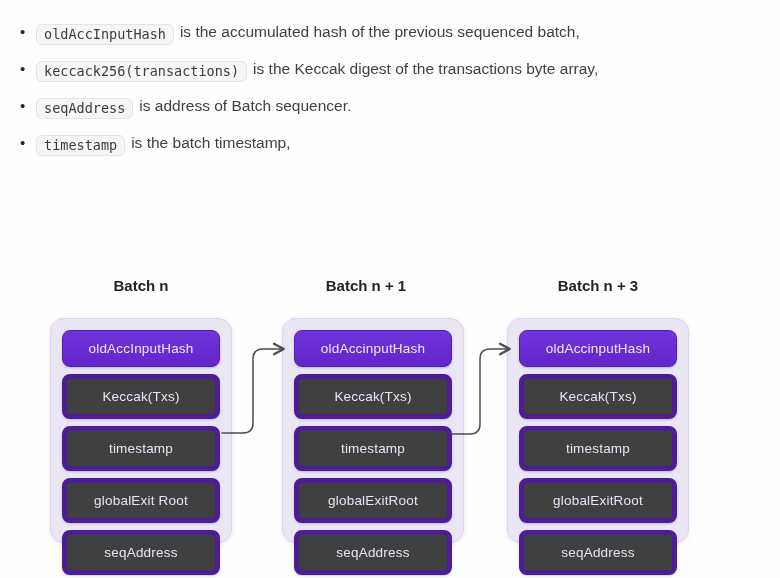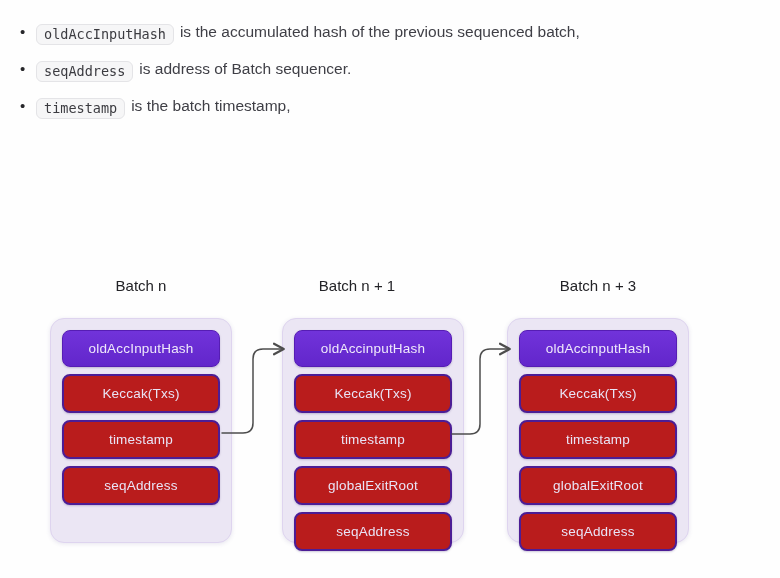--- a/index.html
+++ b/index.html
@@ -31,71 +31,75 @@
     background:#f6f6f7;
     border:1px solid #e4e4e7;
     border-radius:6px;
     padding:1px 7px;
     margin-right:6px;
     vertical-align:-2px;
   }
   
   .batch-title{
     position:absolute;top:277px;width:182px;height:20px;
-    text-align:center;font-size:15px;font-weight:400;color:#232327;
+    text-align:center;font-size:15px;font-weight:700;color:#232327;
   }
   .panel{
     position:absolute;top:318px;width:182px;height:225px;
     box-sizing:border-box;
     background:#ebe6f4;
     border:1px solid #ded4ef;
     border-radius:14px;
     padding:11px 11px 9px 11px;
     box-shadow:0 1px 4px rgba(95,75,150,0.14);
   }
   .fbox{
     height:35px;margin-bottom:7px;
     border-radius:8px;
     display:flex;align-items:center;justify-content:center;
     font-size:13.5px;letter-spacing:.2px;color:#e9e4f6;
-    background:#b91c1c;
-    border:2px solid #4c1d95;
+    background:#404040;
+    border:5px solid #4c1d95;
     box-shadow:0 1px 2px rgba(60,45,110,0.25);
   }
   .fbox:last-child{margin-bottom:0;}
   .fbox.highlight{
     background:linear-gradient(180deg,#7133da 0%,#6226cb 100%);
     border:1px solid #561db4;
     color:#efe9fb;
   }
   svg.arrows{position:absolute;left:0;top:0;pointer-events:none;}
 </style>
 </head>
 <body>
 
 <ul class="bullets">
   <li>
     <code class="chip">oldAccInputHash</code><span>is the accumulated hash of the previous sequenced batch,</span>
   </li>
   <li>
+    <code class="chip">keccack256(transactions)</code><span>is the Keccak digest of the transactions byte array,</span>
+  </li>
+  <li>
     <code class="chip">seqAddress</code><span>is address of Batch sequencer.</span>
   </li>
   <li>
     <code class="chip">timestamp</code><span>is the batch timestamp,</span>
   </li>
 </ul>
 
 <div class="batch-title" style="left:50px">Batch n</div>
-<div class="batch-title" style="left:266px">Batch n + 1</div>
+<div class="batch-title" style="left:275px">Batch n + 1</div>
 <div class="batch-title" style="left:507px">Batch n + 3</div>
 
 <div class="panel" style="left:50px">
   <div class="fbox highlight">oldAccInputHash</div>
   <div class="fbox">Keccak(Txs)</div>
   <div class="fbox">timestamp</div>
+  <div class="fbox">globalExit Root</div>
   <div class="fbox">seqAddress</div>
 </div>
 
 <div class="panel" style="left:282px">
   <div class="fbox highlight">oldAccinputHash</div>
   <div class="fbox">Keccak(Txs)</div>
   <div class="fbox">timestamp</div>
   <div class="fbox">globalExitRoot</div>
   <div class="fbox">seqAddress</div>
 </div>

